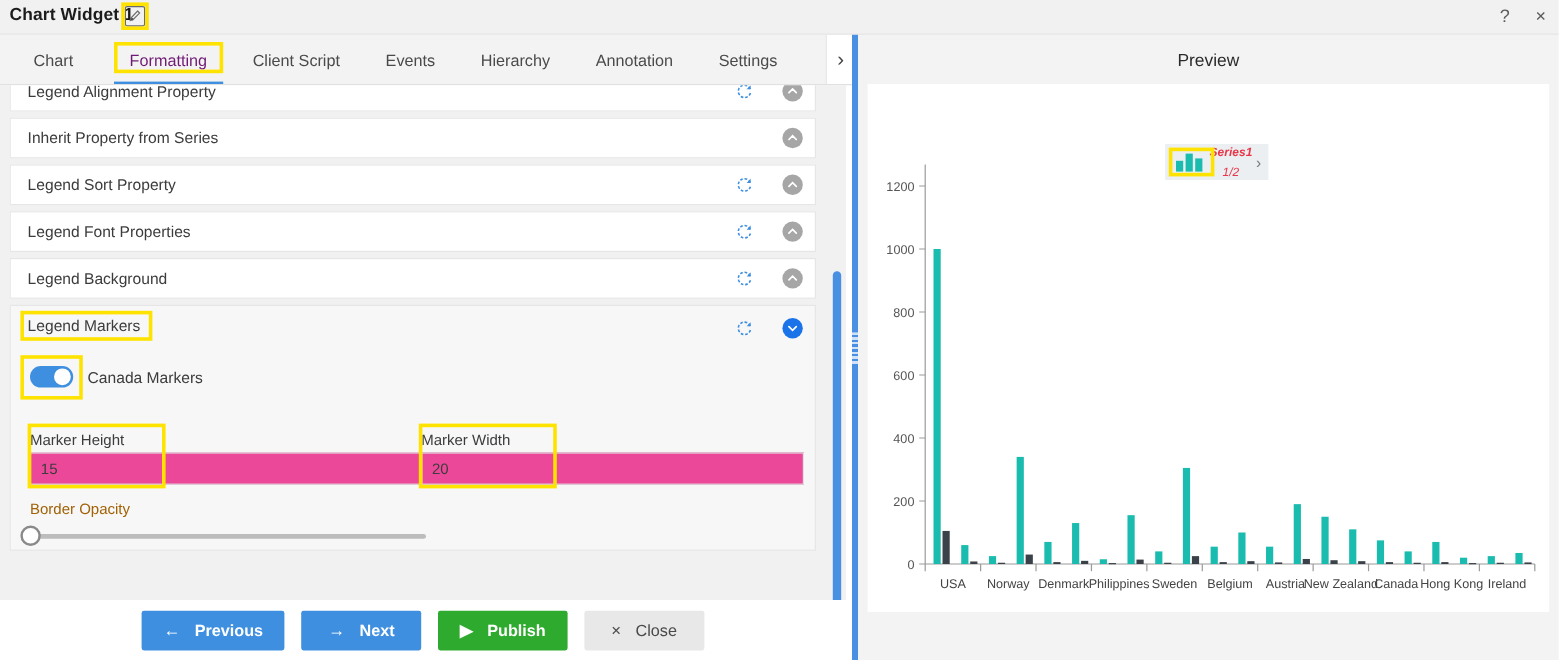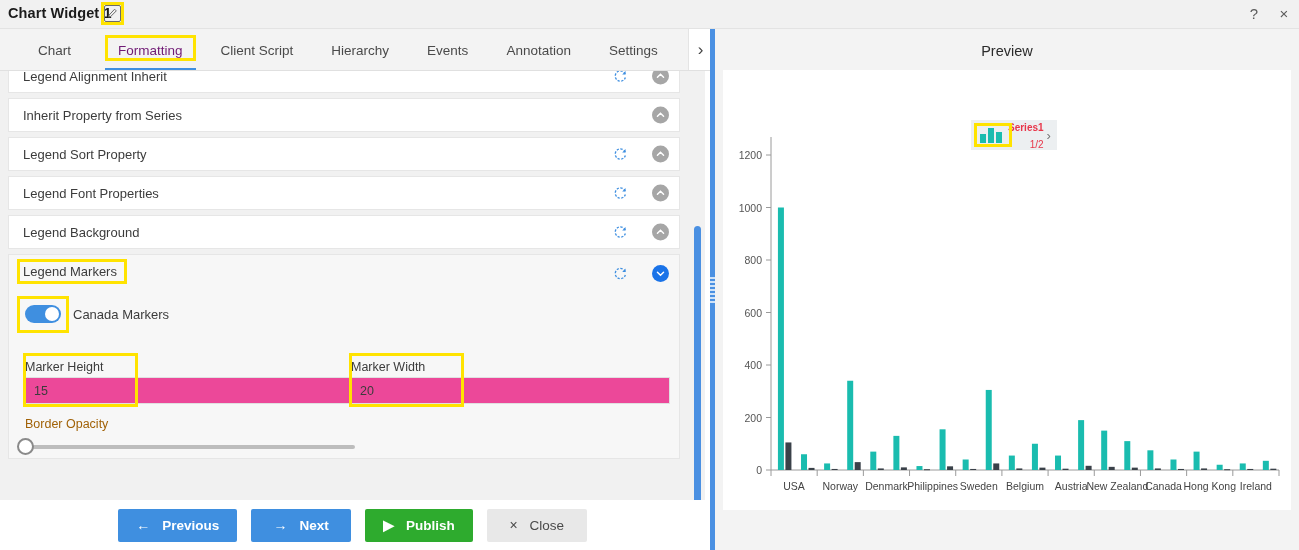--- a/index.html
+++ b/index.html
@@ -42,21 +42,21 @@
   .tabbar {
     position: absolute; left: 0; top: 29px; width: 712px; height: 42px;
     background: #f3f3f3; border-bottom: 1px solid #e0e0e0; overflow: hidden;
   }
   .tabs { position: absolute; left: 0; top: 0; display: flex; height: 42px; }
   .tab {
     position: relative; display: flex; align-items: center; justify-content: center;
     height: 42px; padding: 0 19px; font-size: 13.5px; color: #4a4a4a;
     white-space: nowrap; cursor: pointer;
   }
-  .tab.first { padding-left: 38px; padding-right: 28px; }
+  .tab.first { padding-left: 28px; padding-right: 28px; }
   .tab.active { color: #701a75; }
   .tab.active .tab-hl {
     position: absolute; left: 6px; right: 6px; top: 6px; bottom: 10px;
     border: 3px solid #ffe300; pointer-events: none;
   }
   .tab.active::after {
     content: ""; position: absolute; left: 6px; right: 6px; bottom: 0;
     height: 3px; background: #3f8fe0;
   }
   .tab-label { position: relative; z-index: 2; }
@@ -198,21 +198,21 @@
   .legend {
     position: absolute; left: 248px; top: 50px; height: 30px;
     background: #eceff1; display: flex; align-items: center; padding: 0 6px 0 4px;
   }
   .legend-marker-hl {
     position: absolute; left: 3px; top: 3px; width: 38px; height: 24px;
     border: 3px solid #ffe300;
   }
   .legend-marker { display: flex; align-items: flex-end; gap: 2px; height: 15px; margin: 0 6px 0 5px; }
   .legend-marker i { display: block; width: 6px; background: #1abcaf; }
-  .legend-text { text-align: right; line-height: 1.05; }
+  .legend-text { text-align: center; line-height: 1.05; font-style: italic; }
   .legend-series { font-size: 10px; color: #e8364a; font-weight: bold; }
   .legend-page { font-size: 10px; color: #e8364a; }
   .legend-next { font-size: 13px; color: #777; margin-left: 3px; cursor: pointer; }
 
   .plot { position: absolute; left: 0; top: 0; width: 568px; height: 440px; }
 </style>
 </head>
 <body>
 
 <div id="app">
@@ -237,40 +237,40 @@
         <span class="tab-label">Chart</span>
       </div>
       <div class="tab active">
         <span class="tab-hl"></span>
         <span class="tab-label">Formatting</span>
       </div>
       <div class="tab">
         <span class="tab-label">Client Script</span>
       </div>
       <div class="tab">
+        <span class="tab-label">Events</span>
+      </div>
+      <div class="tab">
         <span class="tab-label">Hierarchy</span>
-      </div>
-      <div class="tab">
-        <span class="tab-label">Events</span>
       </div>
       <div class="tab">
         <span class="tab-label">Annotation</span>
       </div>
       <div class="tab">
         <span class="tab-label">Settings</span>
       </div>
     </div>
     <div class="tab-scroll-right">›</div>
   </div>
 
   <div class="left-panel">
     <div class="acc-list">
 
       <div class="acc-row">
-        <span class="acc-title">Legend Alignment Inherit</span>
+        <span class="acc-title">Legend Alignment Property</span>
         <span class="acc-icons">
           <span class="icon-refresh">
             <svg width="15" height="15" viewBox="0 0 16 16">
               <path d="M13 6 A5.5 5.5 0 1 0 13.2 9.6" fill="none" stroke="#3f8fe0" stroke-width="1.4" stroke-dasharray="2.4 1.6"></path>
               <path d="M13.4 2.6 L13.4 6.3 L9.8 6.3 Z" fill="#3f8fe0"></path>
             </svg>
           </span>
           <span class="icon-chev">
             <svg width="9" height="9" viewBox="0 0 10 10">
                 <path d="M1.6 6.4 L5 3 L8.4 6.4" fill="none" stroke="#fff" stroke-width="1.6" stroke-linecap="round"></path>

